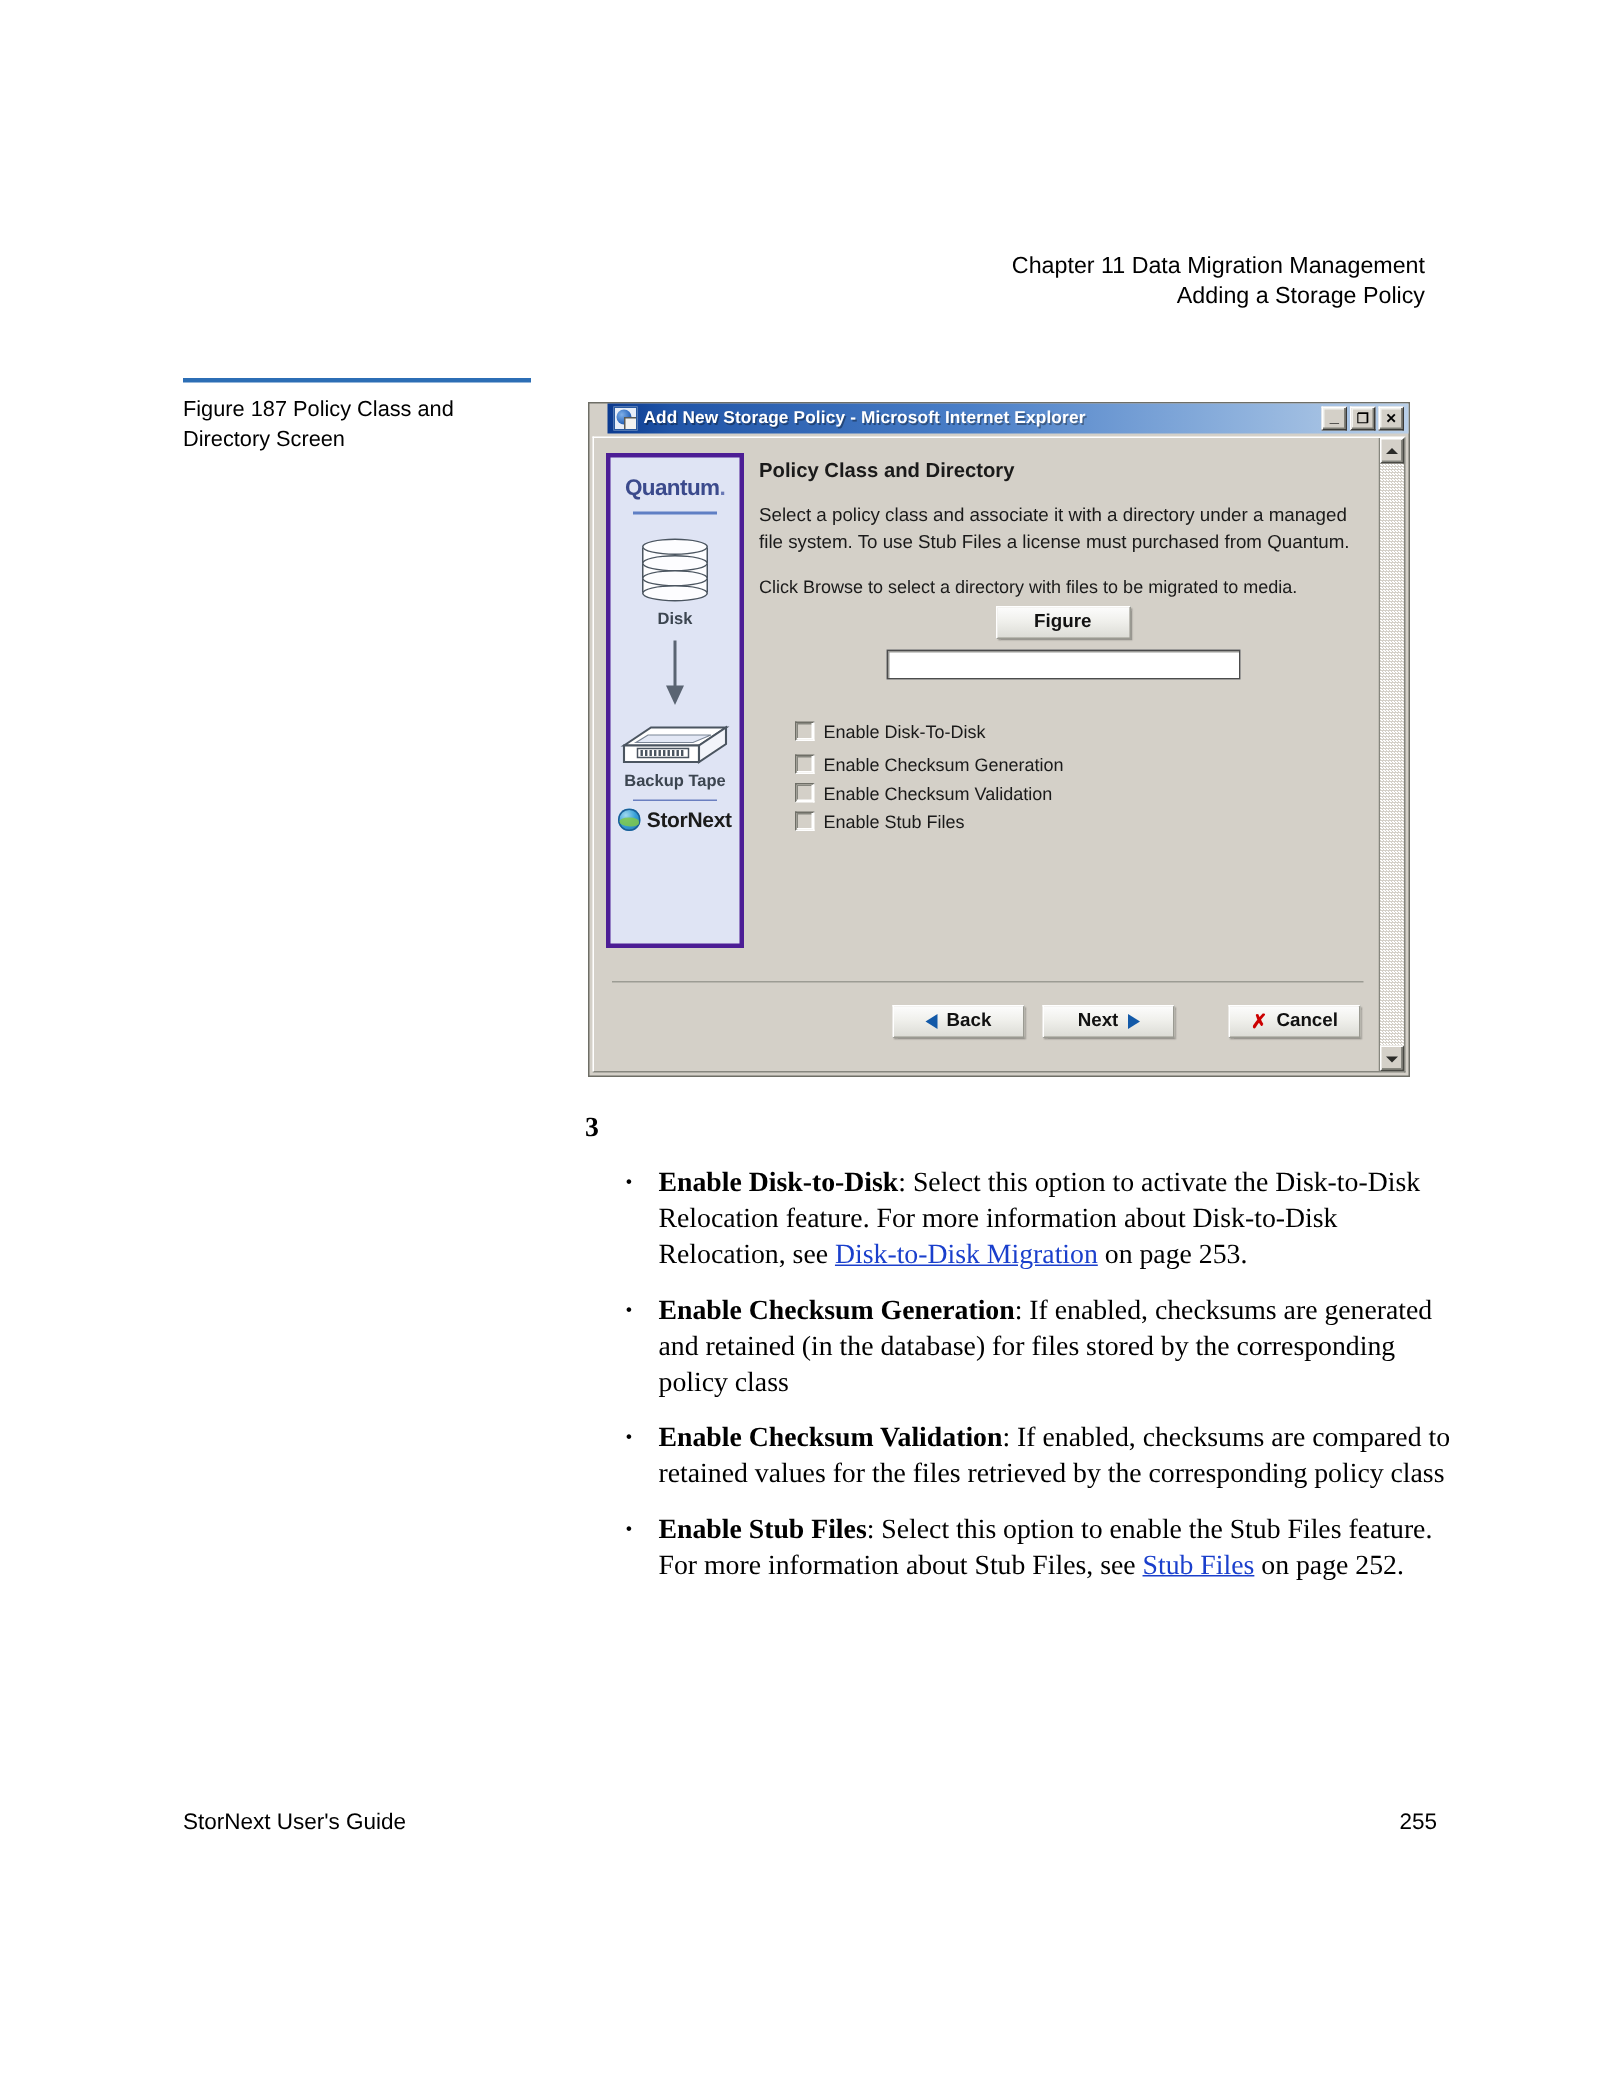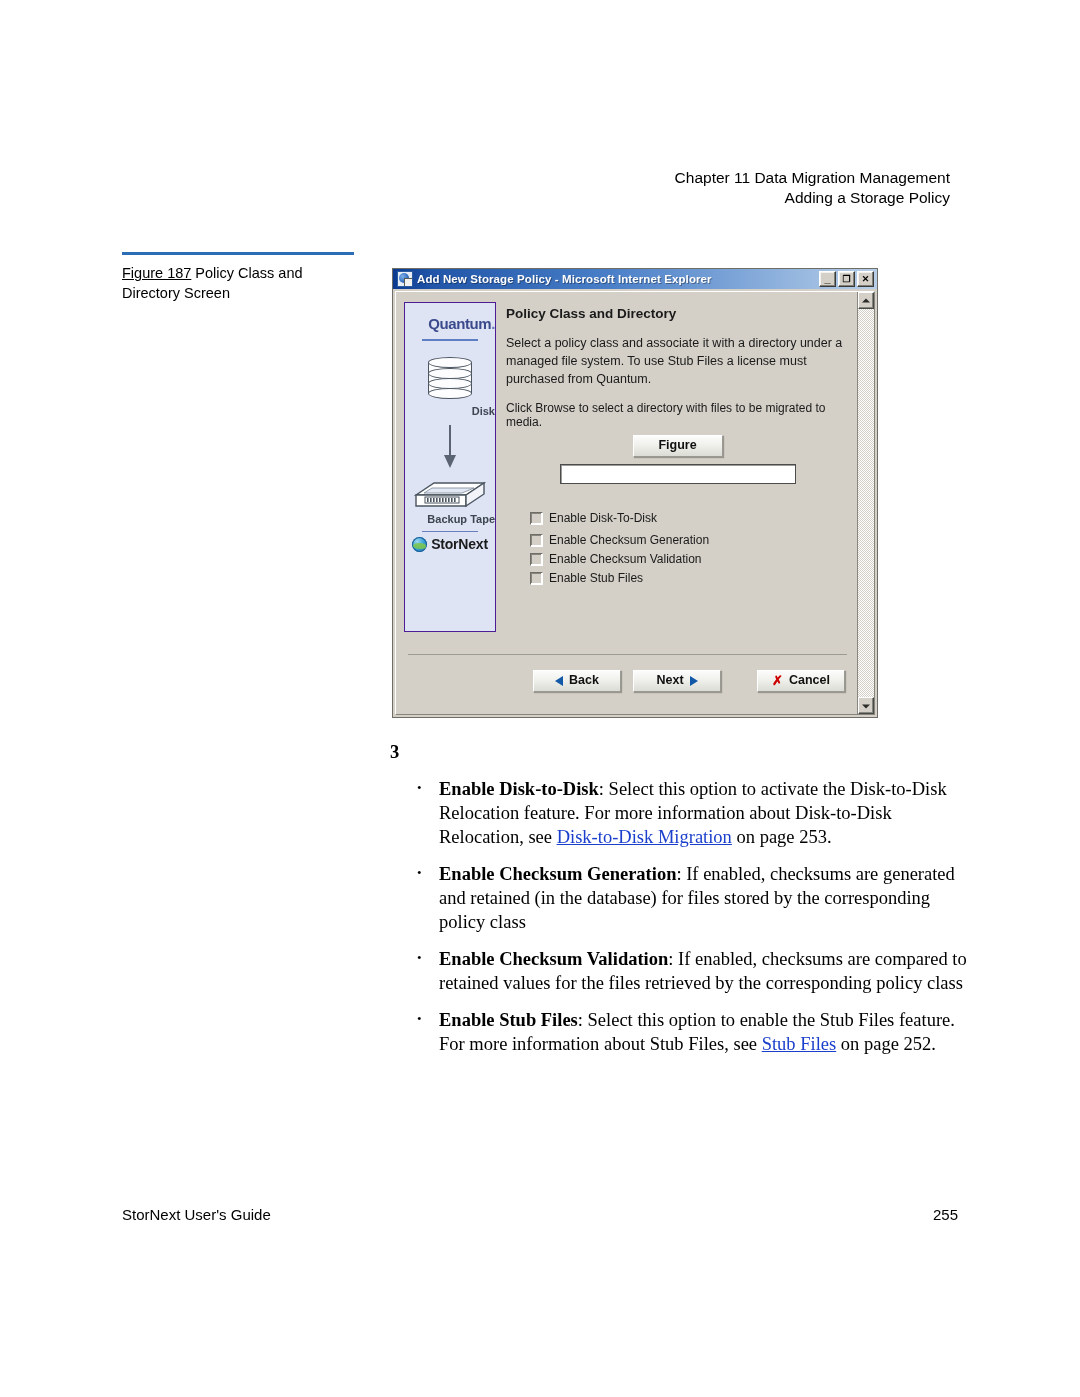--- a/index.html
+++ b/index.html
@@ -22,29 +22,30 @@
 
   
   .figcap {
     position:absolute; left:122px; top:252px; width:240px;
     font-family:"Liberation Sans", sans-serif;
     font-size:14.5px; line-height:1.35; color:#000;
   }
   .figcap .rule {
     width:232px; height:3px; background:#2c6eb5; margin-bottom:9px;
   }
-  .figcap .num { white-space:nowrap;text-decoration:underline; }
+  .figcap .num { white-space:nowrap; }
 
   
   .iewin {
     position:absolute; left:392px; top:268px;
-    width:486px; height:450px;
+    width:548px; height:450px;
     background:#d4d0c8;
     border:1px solid #6e6e66;
     box-sizing:border-box;
+    padding-left:12px;
   }
   .titlebar {
     height:20px;
     background:linear-gradient(to right,#0b3a8f 0%,#2055a8 8%,#4a7fc8 45%,#8fb2dd 80%,#b9cfe8 100%);
     display:flex; align-items:center;
     padding:0 2px;
     position:relative;
   }
   .ie-icon {
     width:14px; height:14px; margin:0 4px 0 2px;
@@ -125,23 +126,23 @@
     width:0; height:0; border-left:4px solid transparent; border-right:4px solid transparent;
   }
   .sbtn.up i { transform:translate(-50%,-60%); border-bottom:4px solid #2b2b28; }
   .sbtn.down i { transform:translate(-50%,-40%); border-top:4px solid #2b2b28; }
 
   
   .sidepanel {
     position:absolute; left:8px; top:10px;
     width:92px; height:330px;
     background:#dfe4f4;
-    border:1px solid #4c1d95;
+    border:3px solid #4c1d95;
     box-sizing:border-box;
-    text-align:right;
+    text-align:center;
     font-family:"Liberation Sans", sans-serif;
   }
   .qlogo {
     margin-top:12px;
     font-size:15px; font-weight:bold; letter-spacing:-0.4px;
     color:#3b4a8c;
   }
   .qlogo .dot { color:#6a79b5; }
   .qrule { width:56px; height:1.5px; background:#5f7fc4; margin:7px auto 0; }
   .srule { width:56px; height:1.5px; background:#6b7fc0; margin:6px auto 4px; }

